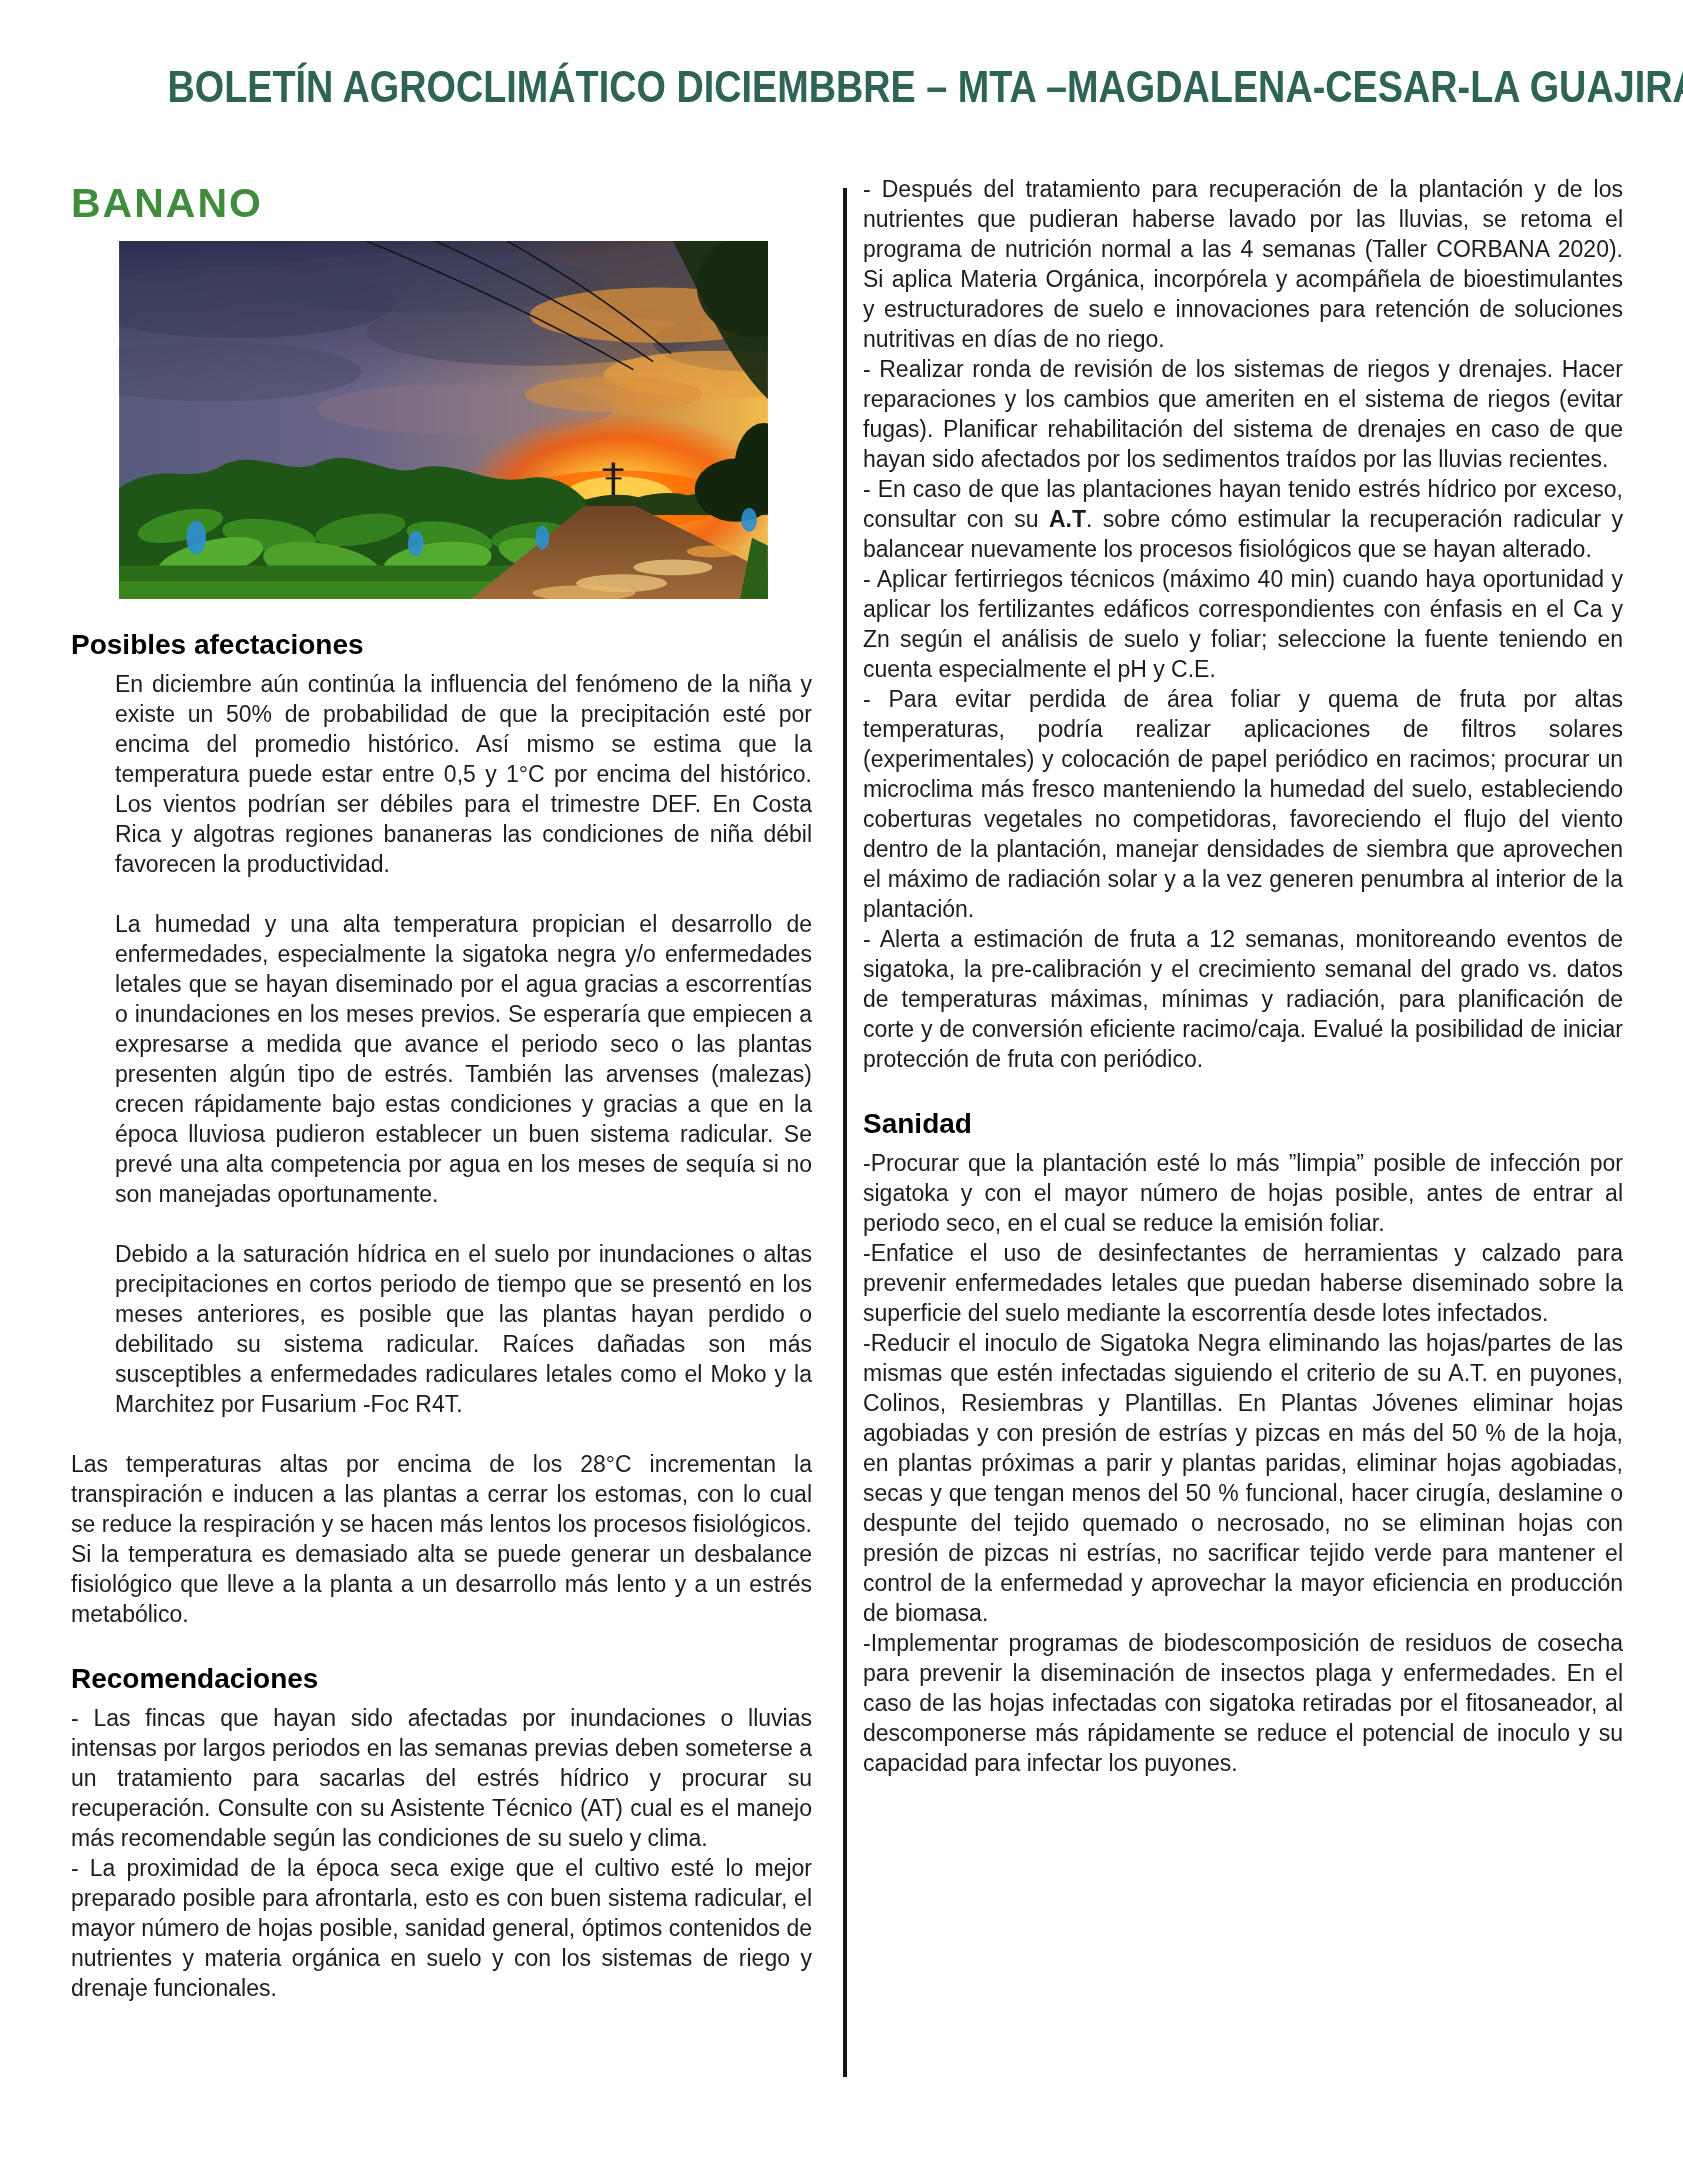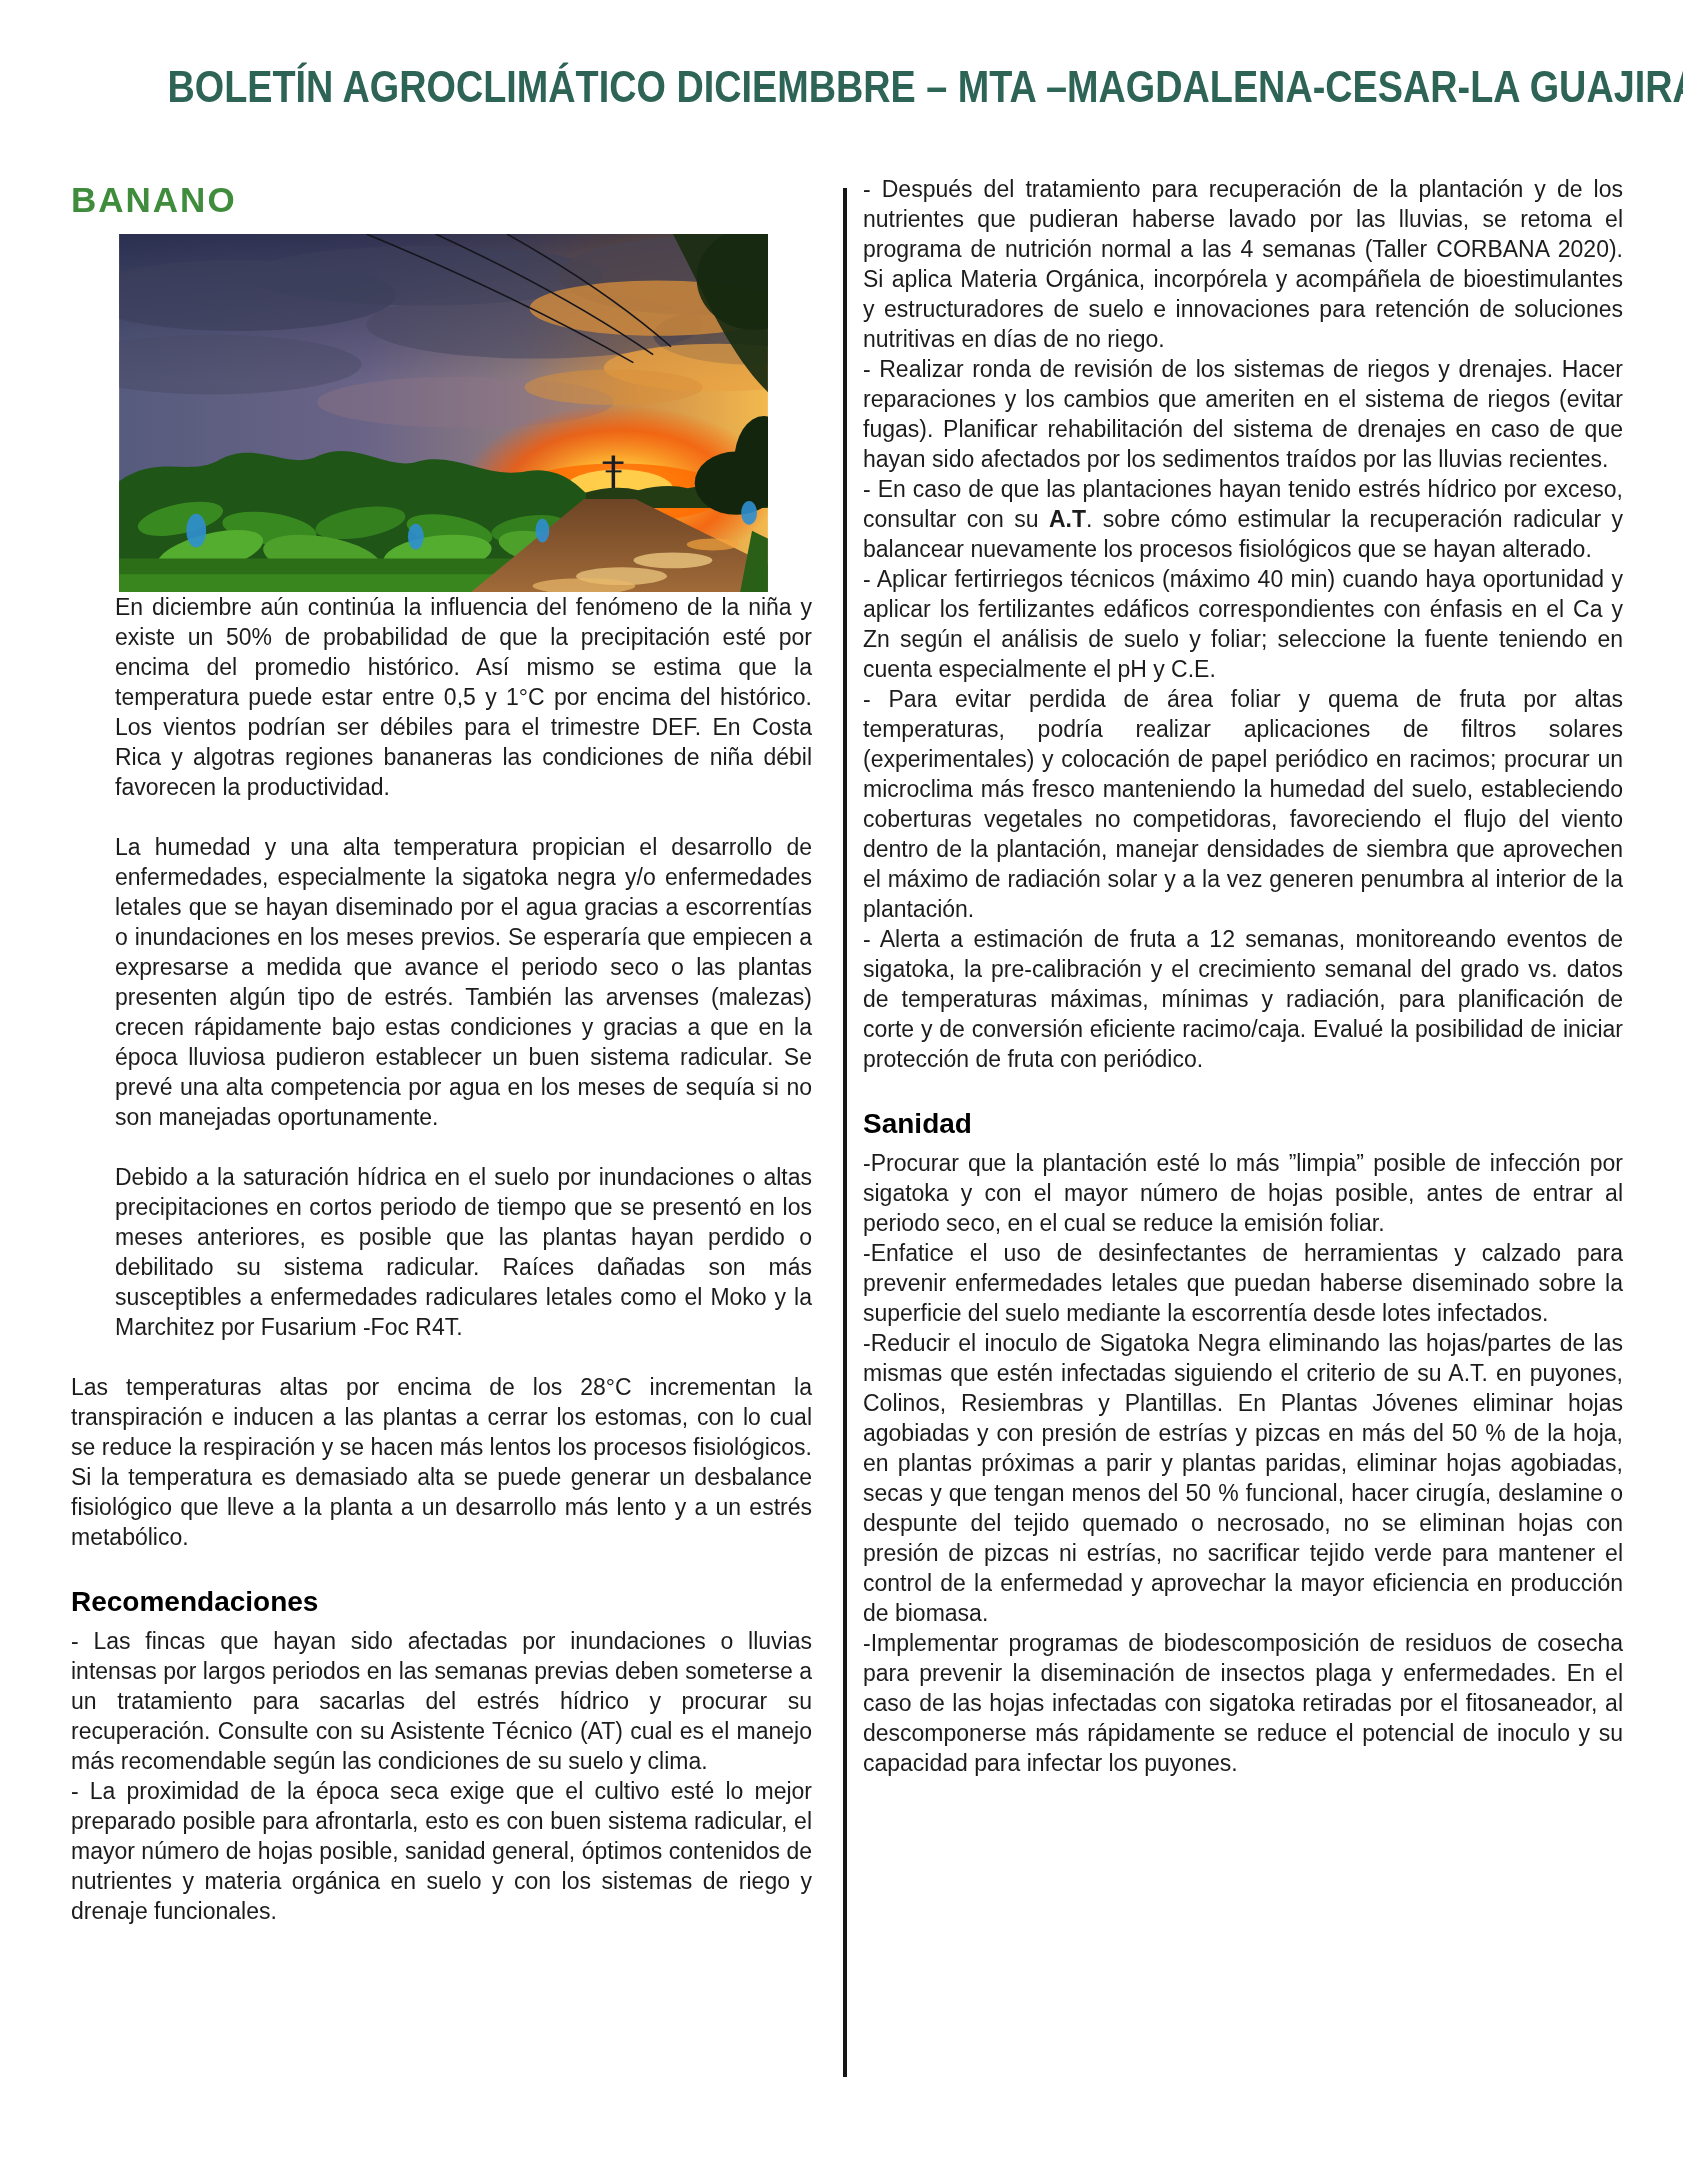--- a/index.html
+++ b/index.html
@@ -39,21 +39,21 @@
     width:741px;
   }
   .col-right{
     position:absolute;
     left:863px;top:174px;
     width:760px;
   }
   
   .crop-heading{
     margin:0 0 14px 0;
-    font-size:35px;
+    font-size:41px;
     font-weight:bold;
     letter-spacing:2px;
     color:#3f8c3c;
   }
   .sec-heading{
     margin:34px 0 8px 0;
     font-size:28px;
     font-weight:bold;
     color:#000;
   }
@@ -180,20 +180,21 @@
       </g>
 
       <g fill="#2f8fd0" opacity="0.9">
         <ellipse cx="78" cy="300" rx="10" ry="17"></ellipse>
         <ellipse cx="300" cy="306" rx="8" ry="13"></ellipse>
         <ellipse cx="428" cy="300" rx="7" ry="12"></ellipse>
         <ellipse cx="637" cy="282" rx="8" ry="12"></ellipse>
       </g>
     </svg>
 
+    <h2 class="sec-heading first">Posibles afectaciones</h2>
     <p class="body-text gap-after">En diciembre aún continúa la influencia del fenómeno de la niña y existe un 50% de probabilidad de que la precipitación esté por encima del promedio histórico. Así mismo se estima que la temperatura puede estar entre 0,5 y 1°C por encima del histórico. Los vientos podrían ser débiles para el trimestre DEF. En Costa Rica y algotras regiones bananeras las condiciones de niña débil favorecen la productividad.</p>
     <p class="body-text gap-after">La humedad y una alta temperatura propician el desarrollo de enfermedades, especialmente la sigatoka negra y/o enfermedades letales que se hayan diseminado por el agua gracias a escorrentías o inundaciones en los meses previos. Se esperaría que empiecen a expresarse a medida que avance el periodo seco o las plantas presenten algún tipo de estrés. También las arvenses (malezas) crecen rápidamente bajo estas condiciones y gracias a que en la época lluviosa pudieron establecer un buen sistema radicular. Se prevé una alta competencia por agua en los meses de sequía si no son manejadas oportunamente.</p>
     <p class="body-text gap-after">Debido a la saturación hídrica en el suelo por inundaciones o altas precipitaciones en cortos periodo de tiempo que se presentó en los meses anteriores, es posible que las plantas hayan perdido o debilitado su sistema radicular. Raíces dañadas son más susceptibles a enfermedades radiculares letales como el Moko y la Marchitez por Fusarium -Foc R4T.</p>
     <p class="body-text">Las temperaturas altas por encima de los 28°C incrementan la transpiración e inducen a las plantas a cerrar los estomas, con lo cual se reduce la respiración y se hacen más lentos los procesos fisiológicos. Si la temperatura es demasiado alta se puede generar un desbalance fisiológico que lleve a la planta a un desarrollo más lento y a un estrés metabólico.</p>
 
     <h2 class="sec-heading">Recomendaciones</h2>
     <p class="body-text">- Las fincas que hayan sido afectadas por inundaciones o lluvias intensas por largos periodos en las semanas previas deben someterse a un tratamiento para sacarlas del estrés hídrico y procurar su recuperación. Consulte con su Asistente Técnico (AT) cual es el manejo más recomendable según las condiciones de su suelo y clima.</p>
     <p class="body-text">- La proximidad de la época seca exige que el cultivo esté lo mejor preparado posible para afrontarla, esto es con buen sistema radicular, el mayor número de hojas posible, sanidad general, óptimos contenidos de nutrientes y materia orgánica en suelo y con los sistemas de riego y drenaje funcionales.</p>
   </div>
 

